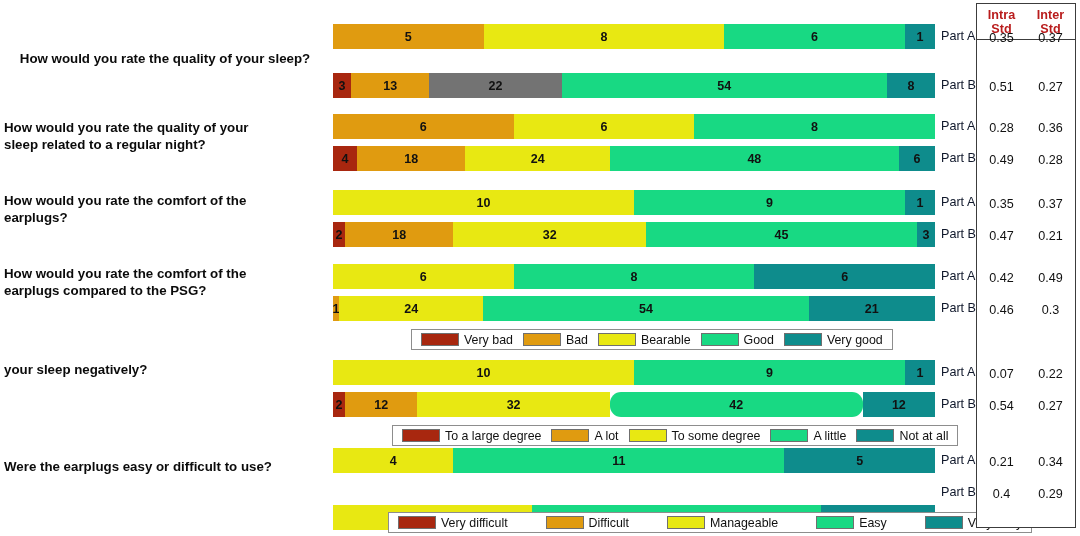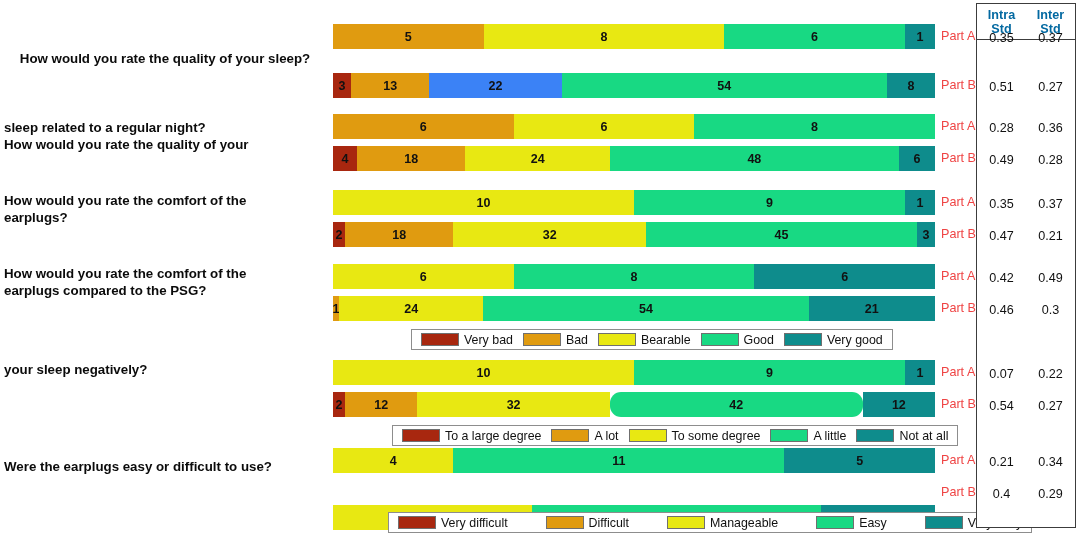--- a/index.html
+++ b/index.html
@@ -45,21 +45,21 @@
     box-sizing:border-box;
     overflow:hidden;
     white-space:nowrap;
   }
   .partlab{
     position:absolute;
     left:941px;
     width:52px;
     font-size:12.6px;
     font-weight:normal;
-    color:#ef4444;
+    color:#0f172a;
     line-height:25px;
     text-align:left;
   }
 
   
   .legend{
     position:absolute;
     height:21px;
     border:1.6px solid #8d8d8d;
     background:#ffffff;
@@ -103,21 +103,21 @@
     display:flex;
   }
   .headcell{
     flex:1;
     display:flex;
     flex-direction:column;
     align-items:center;
     justify-content:center;
     font-size:12.6px;
     font-weight:bold;
-    color:#0369a1;
+    color:#b91c1c;
     line-height:14px;
   }
   .statrow{
     position:absolute;
     left:0;width:100%;
     height:25px;
     display:flex;
   }
   .statcell{
     flex:1;
@@ -131,22 +131,22 @@
 </style>
 </head>
 <body>
 
 <div id="root">
   <div id="questions-layer">
       <div class="qlabel" style="top: 50px; text-align: center;">
         <div>How would you rate the quality of your sleep?</div>
       </div>
       <div class="qlabel" style="top: 119px;">
+        <div>How would you rate the quality of your</div>
         <div>sleep related to a regular night?</div>
-        <div>How would you rate the quality of your</div>
       </div>
       <div class="qlabel" style="top: 192px;">
         <div>How would you rate the comfort of the</div>
         <div>earplugs?</div>
       </div>
       <div class="qlabel" style="top: 265px;">
         <div>How would you rate the comfort of the</div>
         <div>earplugs compared to the PSG?</div>
       </div>
       <div class="qlabel" style="top: 361px;">
@@ -172,21 +172,21 @@
         </div>
       </div>
       <div class="partlab" style="top: 24px;">Part A</div>
       <div class="barrow" style="top: 73px;">
         <div class="seg" style="background: rgb(168, 39, 15); width: 3%;">
           <span>3</span>
         </div>
         <div class="seg" style="background: rgb(224, 155, 16); width: 13%;">
           <span>13</span>
         </div>
-        <div class="seg" style="background: #3b82f6; width: 22%;">
+        <div class="seg" style="background: #737373; width: 22%;">
           <span>22</span>
         </div>
         <div class="seg" style="background: rgb(24, 217, 131); width: 54%;">
           <span>54</span>
         </div>
         <div class="seg" style="background: rgb(14, 140, 140); width: 8%;">
           <span>8</span>
         </div>
       </div>
       <div class="partlab" style="top: 73px;">Part B</div>

